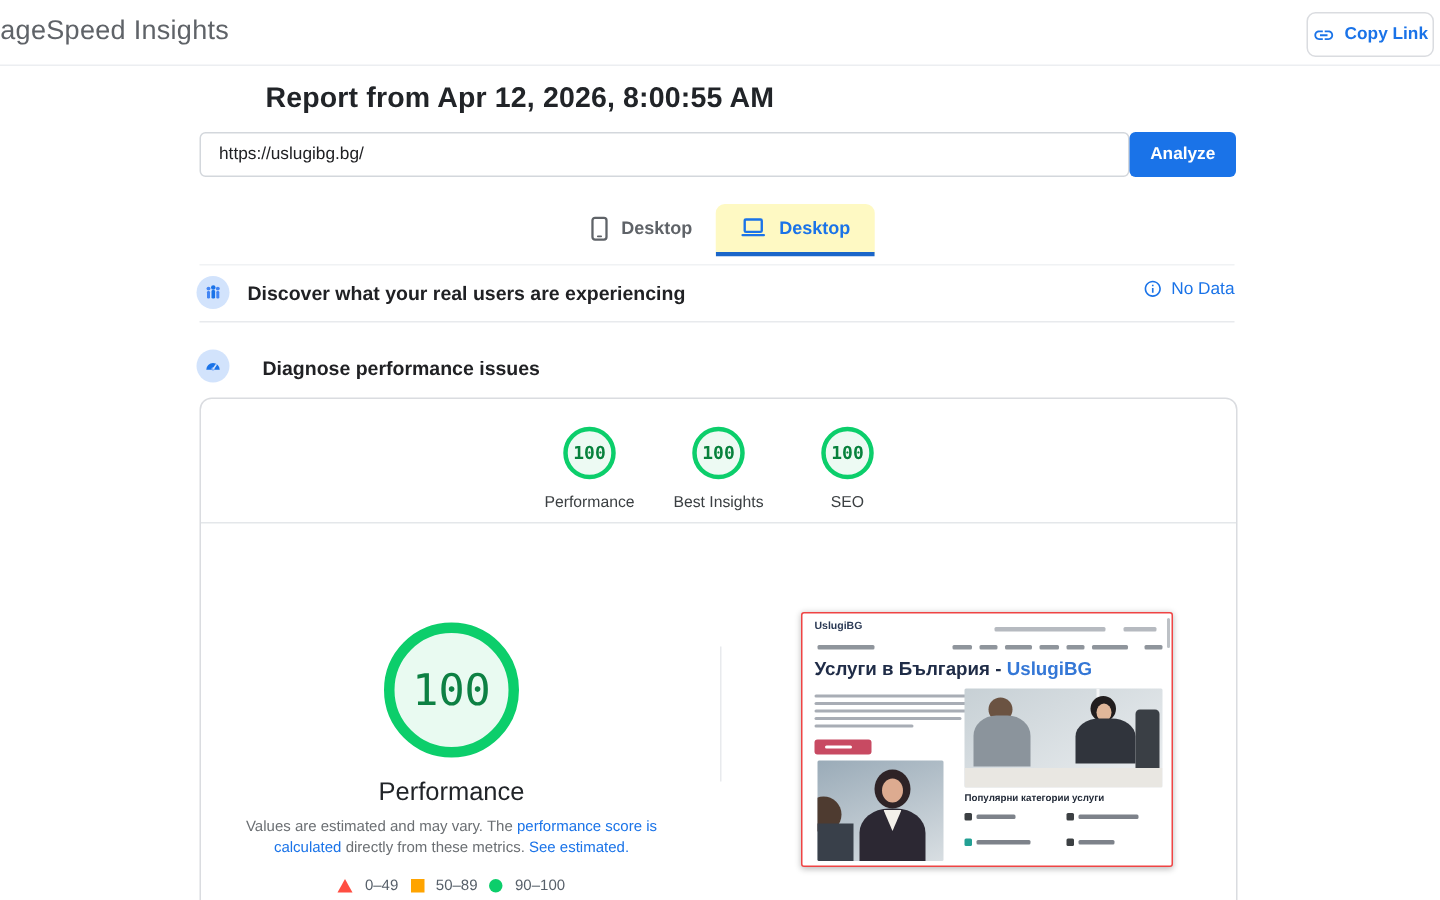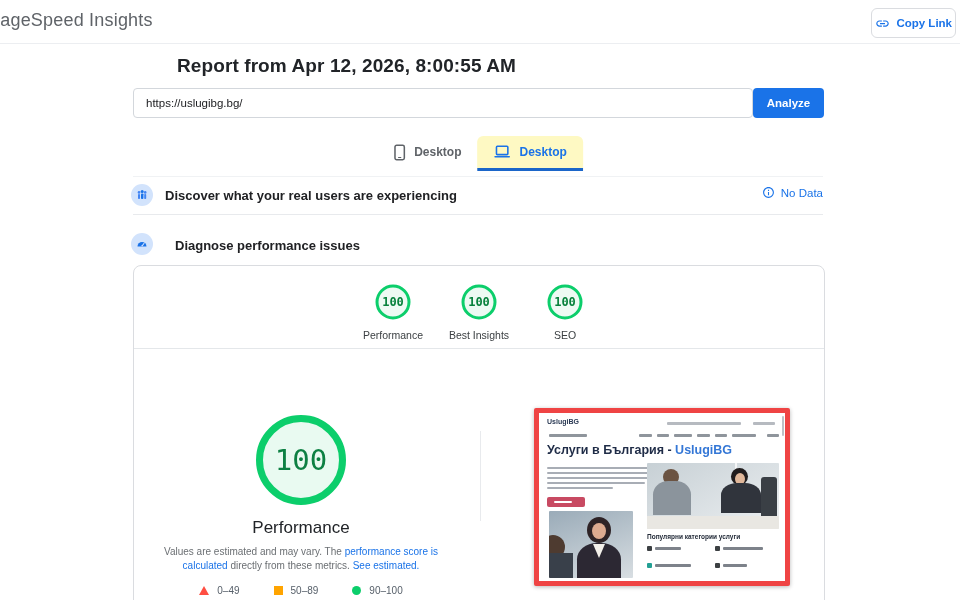--- a/index.html
+++ b/index.html
@@ -66,31 +66,31 @@
   .big-bg{fill:#e9faf1;stroke:none;}
   .big-num{position:absolute;left:0;top:0;width:92px;height:92px;display:flex;align-items:center;
            justify-content:center;font-family:"DejaVu Sans Mono",monospace;font-size:29px;
            color:#0d8043;}
   .perf-title{position:absolute;left:67px;top:252px;width:200px;text-align:center;
               font-size:17px;color:#212428;}
   .footnote{position:absolute;left:17px;top:279px;width:300px;text-align:center;font-size:10px;
             line-height:14px;color:#6b6f73;}
   .footnote a{color:#1a73e8;text-decoration:none;cursor:pointer;}
   .legend{position:absolute;left:17px;top:319px;width:300px;display:flex;justify-content:center;
-          align-items:center;gap:34px;font-size:10px;color:#57606a;}
+          align-items:center;gap:8px;font-size:10px;color:#57606a;}
   .legend-item{display:flex;align-items:center;gap:8px;}
   .mark-tri{width:0;height:0;border-left:5px solid transparent;border-right:5px solid transparent;
             border-bottom:9px solid #ff4e42;}
   .mark-sq{width:9px;height:9px;background:#ffa400;}
   .mark-dot{width:9px;height:9px;border-radius:50%;background:#0cce6b;}
   .vert-sep{position:absolute;left:346px;top:165px;width:1px;height:90px;background:#e8eaed;}
 
   
   .thumb{position:absolute;left:400px;top:142px;width:246px;height:168px;background:#fff;
-         border:5px solid #ef4444;border-radius:2px;box-shadow:0 1px 4px rgba(0,0,0,.28);
+         border:1px solid #ef4444;border-radius:2px;box-shadow:0 1px 4px rgba(0,0,0,.28);
          overflow:hidden;}
   .t-logo{position:absolute;left:8px;top:5px;font-size:7px;font-weight:bold;color:#2b3a55;}
   .bar{position:absolute;height:2.5px;border-radius:1px;background:#b6bac0;}
   .t-head{position:absolute;left:8px;top:30px;font-size:12.5px;font-weight:bold;white-space:nowrap;}
   .t-head .dk{color:#1f2c47;} .t-head .ac{color:#3477d6;}
   .p-line{position:absolute;height:2.2px;background:#a8adb5;border-radius:1px;}
   .t-btn{position:absolute;left:8px;top:84px;width:38px;height:10px;background:#c84a62;
          border-radius:2px;}
   .t-btn::after{content:"";position:absolute;left:7px;top:4px;width:18px;height:2px;background:#fff;
                 border-radius:1px;}

